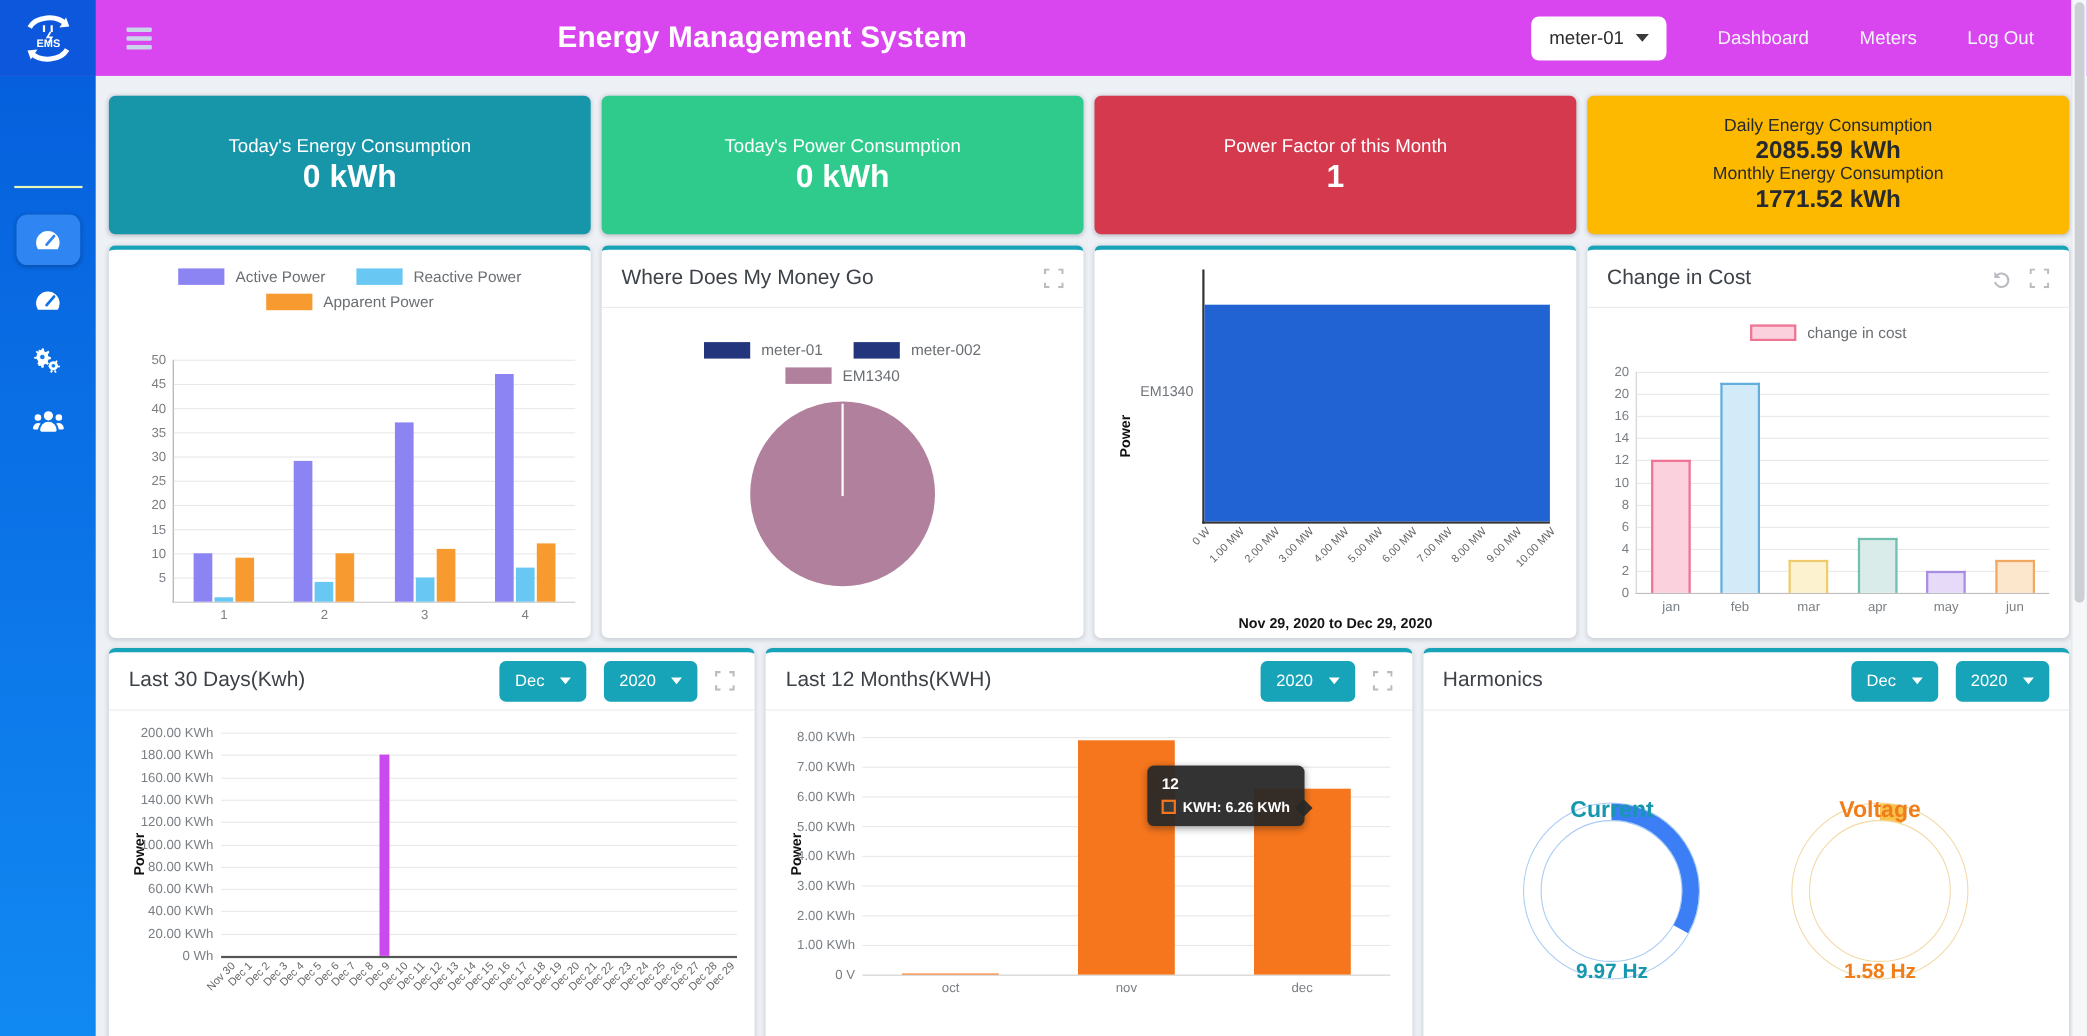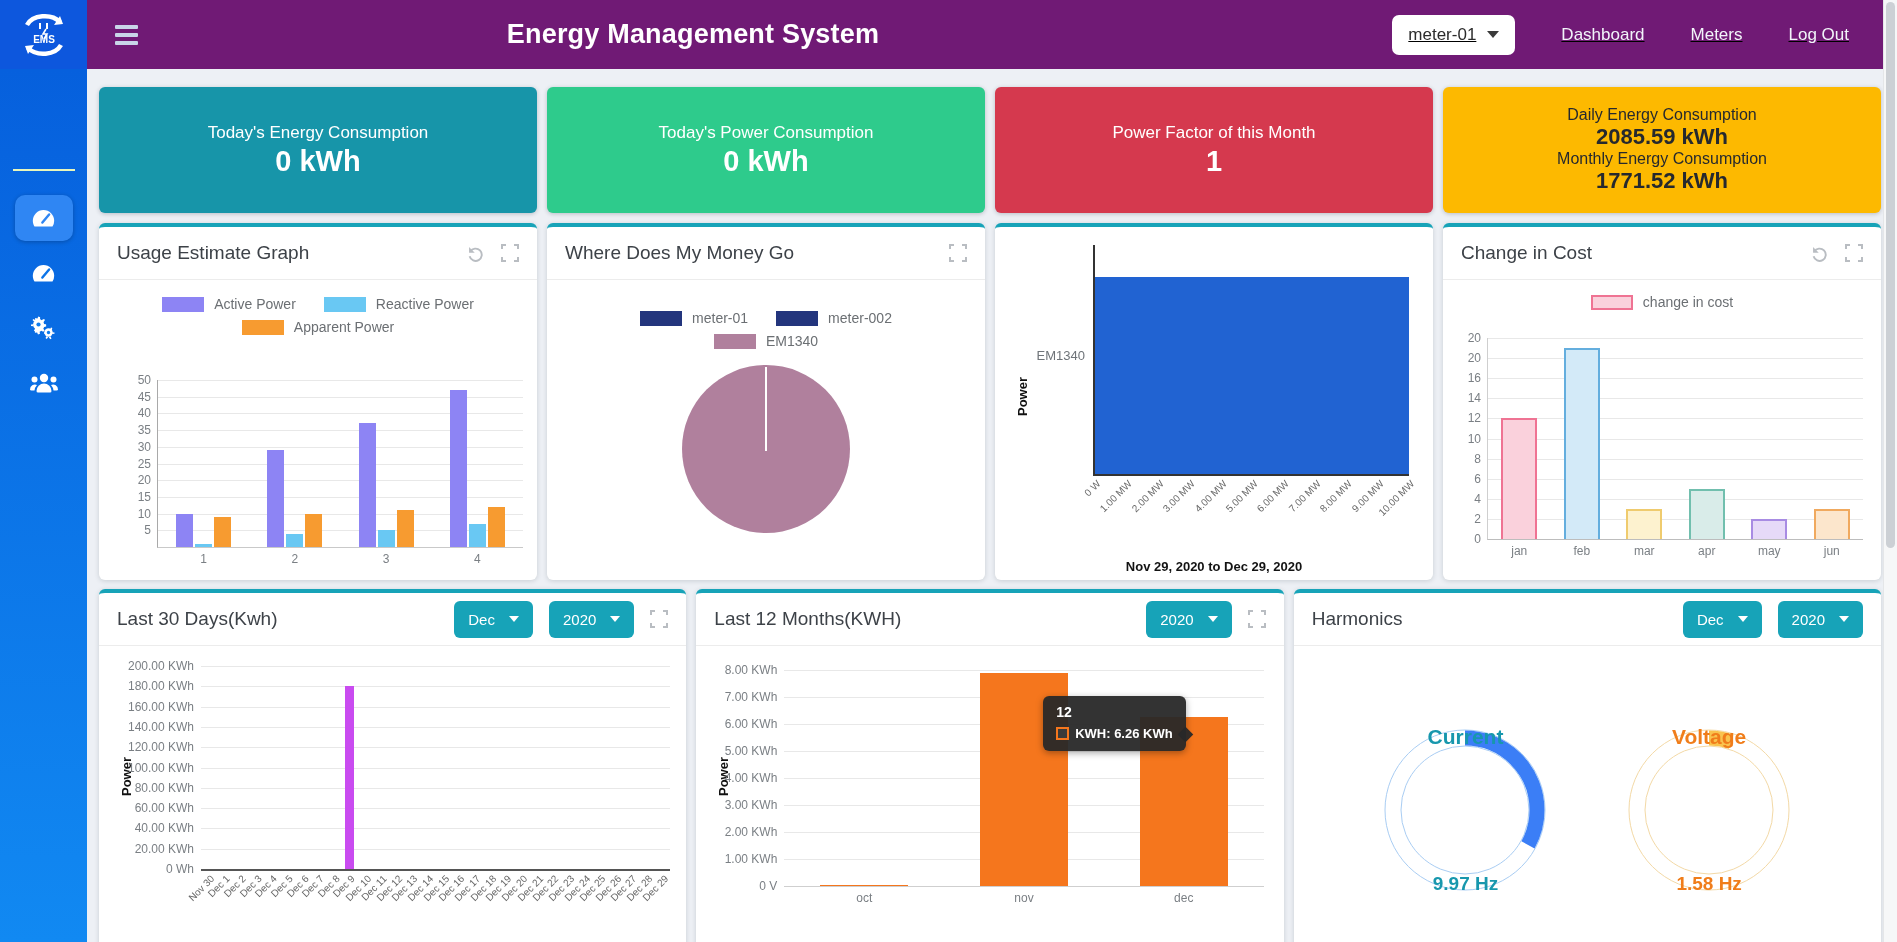--- a/index.html
+++ b/index.html
@@ -1,20 +1,20 @@
 <!DOCTYPE html>
 <html><head>
 <meta charset="utf-8">
 <style>
   * { box-sizing: border-box; margin: 0; padding: 0; }
   html,body { width:1897px; height:942px; overflow:hidden; }
   body { font-family:"Liberation Sans", sans-serif; background:#edf0f5; position:relative; }
 
   
-  .navbar { position:absolute; top:0; left:0; right:0; height:69px; background:#701a75; display:flex; align-items:center; z-index:20;text-decoration:underline; }
+  .navbar { position:absolute; top:0; left:0; right:0; height:69px; background:#d946ef; display:flex; align-items:center; z-index:20; }
   .logo-block { width:87px; height:69px; background:#0d57dd; display:flex; align-items:center; justify-content:center; flex:0 0 auto; }
   .hamburger { margin-left:28px; display:flex; flex-direction:column; gap:4px; cursor:pointer; }
   .hamburger span { width:23px; height:4px; background:#c9d4e8; border-radius:1px; }
   .nav-title { position:absolute; left:473px; width:440px; text-align:center; color:#fff; font-size:27px; font-weight:bold; letter-spacing:.2px; }
   .nav-right { margin-left:auto; display:flex; align-items:center; gap:46px; padding-right:48px; }
   .meter-pill { background:#fff; border-radius:7px; padding:10px 16px; font-size:17px; color:#2b2b2b; display:flex; align-items:center; gap:11px; cursor:pointer; }
   .caret-dark { width:0; height:0; border-left:6px solid transparent; border-right:6px solid transparent; border-top:7px solid #3a3a3a; }
   .caret-white { width:0; height:0; border-left:5px solid transparent; border-right:5px solid transparent; border-top:6px solid #fff; }
   .nav-link { color:#f2f5fa; font-size:17px; text-decoration:none; cursor:pointer; }
 
@@ -189,36 +189,20 @@
       <div class="stat-title">Daily Energy Consumption</div>
       <div class="stat-value">2085.59 kWh</div>
       <div class="stat-title">Monthly Energy Consumption</div>
       <div class="stat-value">1771.52 kWh</div>
     </div>
   </div>
 
   <div class="chart-row">
 
     <section class="card">
-      <div class="card-header">
-        <div class="card-title">Usage Estimate Graph</div>
-        <div class="hdr-controls">
-          <span class="icon-btn">
-            <svg width="19" height="19" viewBox="0 0 20 20">
-                <path d="M4.5 8 A6.5 6.5 0 1 1 3.8 13" fill="none" stroke="currentColor" stroke-width="2"></path>
-                <path d="M3.2 3.2 v6 h6 z" fill="currentColor"></path>
-              </svg>
-          </span>
-          <span class="icon-btn">
-            <svg width="18" height="18" viewBox="0 0 18 18" fill="none" stroke="currentColor" stroke-width="2">
-                <path d="M1 5V1h4M13 1h4v4M17 13v4h-4M5 17H1v-4"></path>
-              </svg>
-          </span>
-        </div>
-      </div>
       <div class="card-body">
         <div class="legend" id="usageLegend">
             <div class="leg-item">
               <div class="leg-box" style="background: rgb(141, 132, 244);"></div>
               <span>Active Power</span>
             </div>
             <div class="leg-item">
               <div class="leg-box" style="background: rgb(105, 200, 243);"></div>
               <span>Reactive Power</span>
             </div>

